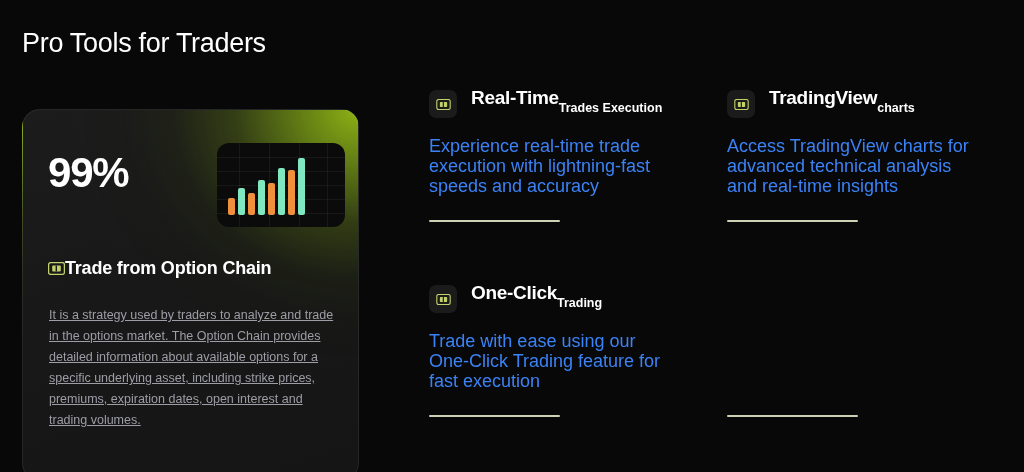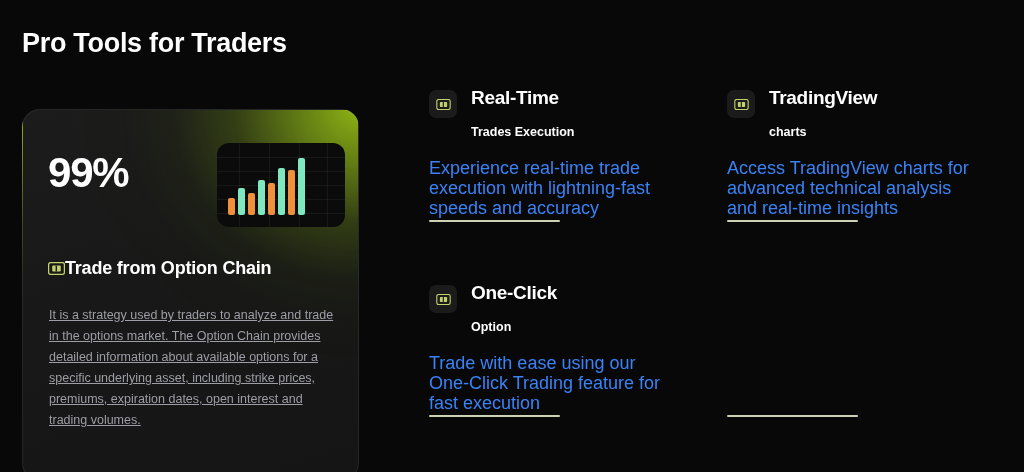--- a/index.html
+++ b/index.html
@@ -10,21 +10,21 @@
     color:#ffffff;
     overflow:hidden;
     position:relative;
   }
 
   
   .page-title {
     position:absolute;
     left:22px; top:28px;
     font-size:27px;
-    font-weight:bold;
+    font-weight:normal;
     letter-spacing:-0.3px;
     color:#ffffff;
   }
 
   
   .hero-card {
     position:absolute;
     left:22px; top:109px;
     width:337px; height:372px;
     border-radius:18px;
@@ -143,21 +143,21 @@
   .feature-icon-box {
     width:28px; height:28px;
     border-radius:7px;
     background:#1b1b1b;
     display:flex;
     align-items:center;
     justify-content:center;
     flex:0 0 auto;
     margin-top:4px;
   }
-  .feature-titles { display:flex; flex-direction:column; }
+  .feature-titles { display:flex; }
   .feature-title {
     font-size:19px;
     font-weight:bold;
     color:#ffffff;
     letter-spacing:-0.3px;
     line-height:24px;
   }
   .feature-subtitle {
     font-size:12.5px;
     font-weight:bold;
@@ -269,21 +269,21 @@
     <div class="feature-head">
       <span class="feature-icon-box">
         <svg width="15" height="11" viewBox="0 0 17 13">
           <rect x="0.6" y="0.6" width="15.8" height="11.8" rx="2" fill="none" stroke="#c3d16a" stroke-width="1.3"></rect>
           <rect x="4.2" y="3.6" width="8.6" height="5.8" rx="1" fill="#c3d16a"></rect>
           <rect x="7.6" y="3.6" width="1.4" height="5.8" fill="#1b1b1b"></rect>
         </svg>
       </span>
       <span class="feature-titles">
         <span class="feature-title">One-Click</span>
-        <span class="feature-subtitle">Option</span>
+        <span class="feature-subtitle">Trading</span>
       </span>
     </div>
     <div class="feature-desc">Trade with ease using our One-Click Trading feature for fast execution</div>
     <div class="feature-divider"></div>
   </div>
 
   <div class="feature">
     <div class="feature-divider"></div>
   </div>
 

